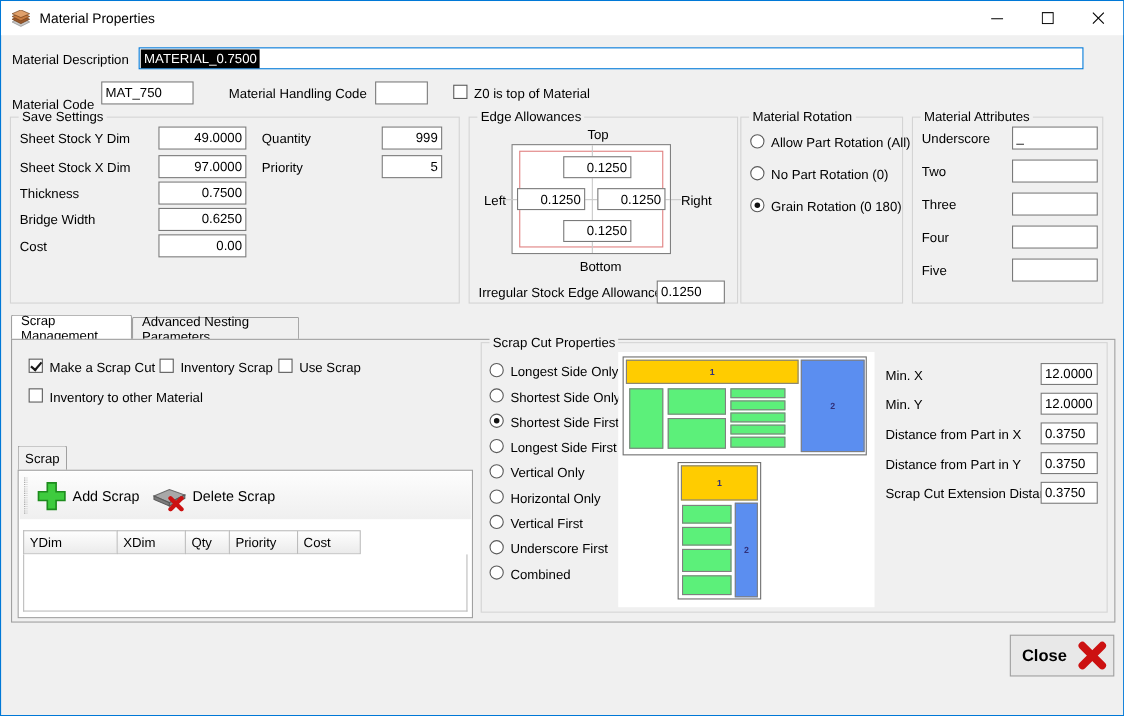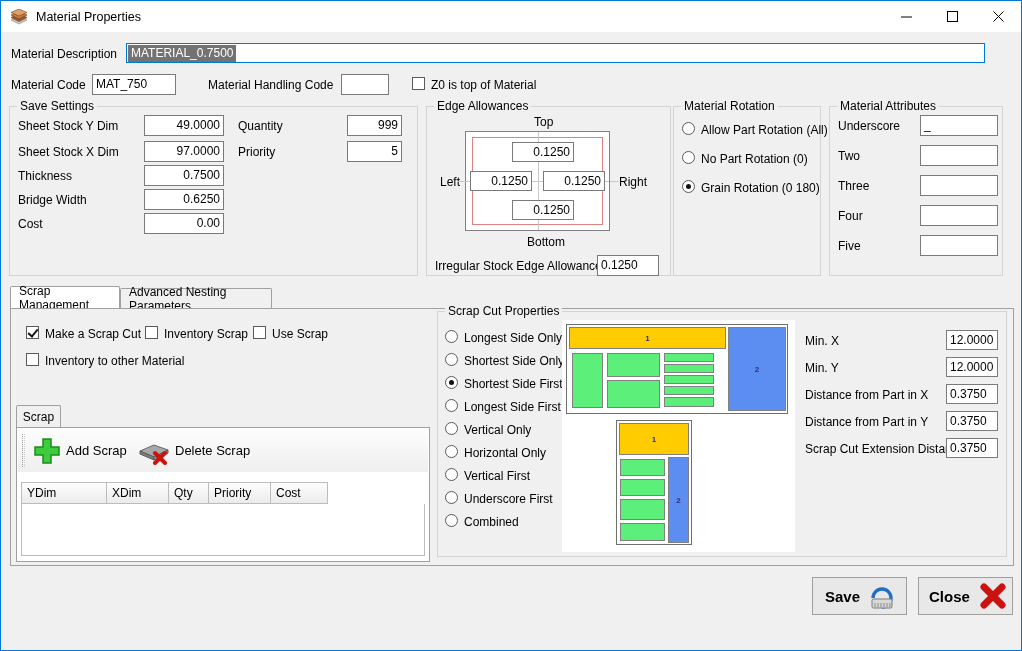--- a/index.html
+++ b/index.html
@@ -145,24 +145,24 @@
         <svg width="11" height="11" viewBox="0 0 11 11">
             <line x1="0.5" y1="0.5" x2="10.5" y2="10.5" stroke="#000" stroke-width="1"></line>
             <line x1="10.5" y1="0.5" x2="0.5" y2="10.5" stroke="#000" stroke-width="1"></line>
           </svg>
       </div>
     </div>
   </div>
 
   <div class="lbl" style="left:10px; top:46px;">Material Description</div>
   <div class="tbox" style="left:125px; top:42px; width:859px; height:20px; border-color:#0078d7; padding:0;">
-    <span style="display:inline-block; background:#737373; color:#fff; padding:1px 2px 1px 3px; line-height:15px; margin:1px 0 0 1px;">MATERIAL_0.7500</span>
-  </div>
-
-  <div class="lbl" style="left:10px; top:77px;">Material Code</div>
+    <span style="display:inline-block; background:#000000; color:#fff; padding:1px 2px 1px 3px; line-height:15px; margin:1px 0 0 1px;">MATERIAL_0.7500</span>
+  </div>
+
+  <div class="lbl" style="left:10px; top:87px;">Material Code</div>
   <div class="tbox" style="left:91px; top:73px; width:84px; height:21px; line-height:19px;">MAT_750</div>
 
   <div class="lbl" style="left:207px; top:77px;">Material Handling Code</div>
   <div class="tbox" style="left:340px; top:73px; width:48px; height:21px; line-height:19px;"></div>
 
   <div class="cb" style="left:411px; top:76px;"></div>
   <div class="lbl" style="left:430px; top:77px;">Z0 is top of Material</div>
 
   <div class="groupbox" style="left:8px; top:105px; width:409px; height:170px;">
     <div class="group-title">Save Settings</div>
@@ -363,38 +363,20 @@
     <div class="lbl" style="left:367px; top:76px;">Distance from Part in X</div>
     <div class="tbox" style="left:508px; top:72px; width:52px; height:20px; line-height:18px;">0.3750</div>
 
     <div class="lbl" style="left:367px; top:103px;">Distance from Part in Y</div>
     <div class="tbox" style="left:508px; top:99px; width:52px; height:20px; line-height:18px;">0.3750</div>
 
     <div class="lbl" style="left:367px; top:130px;">Scrap Cut Extension Distance</div>
     <div class="tbox" style="left:508px; top:126px; width:52px; height:20px; line-height:18px;">0.3750</div>
   </div>
 
-  <div class="bigbtn" style="left:811px; top:576px; width:95px; height:38px;">
-    <span style="margin-left:12px;">Save</span>
-    <span style="margin-left:8px; display:flex;">
-      <svg width="28" height="28" viewBox="0 0 28 28">
-        <path d="M5,16 a9,9 0 1,1 9,9" fill="none" stroke="#1f6fc4" stroke-width="3.4"></path>
-        <polygon points="14,18 22,18 18,25" fill="#1f6fc4"></polygon>
-        <rect x="4" y="17" width="20" height="9" rx="1.5" fill="#d8d8d8" stroke="#7a7a7a" stroke-width="1"></rect>
-        <g stroke="#8a8a8a" stroke-width="1">
-          <line x1="7" y1="21" x2="7" y2="25"></line>
-            <line x1="10" y1="21" x2="10" y2="25"></line>
-          <line x1="13" y1="21" x2="13" y2="25"></line>
-            <line x1="16" y1="21" x2="16" y2="25"></line>
-          <line x1="19" y1="21" x2="19" y2="25"></line>
-            <line x1="22" y1="21" x2="22" y2="25"></line>
-        </g>
-      </svg>
-    </span>
-  </div>
   <div class="bigbtn" style="left:917px; top:576px; width:95px; height:38px;">
     <span style="margin-left:10px;">Close</span>
     <span style="margin-left:8px; display:flex;">
       <svg width="30" height="30" viewBox="0 0 30 30">
         <g stroke="#cc1111" stroke-width="7" stroke-linecap="round">
           <line x1="6" y1="6" x2="24" y2="24"></line>
           <line x1="24" y1="6" x2="6" y2="24"></line>
         </g>
       </svg>
     </span>

